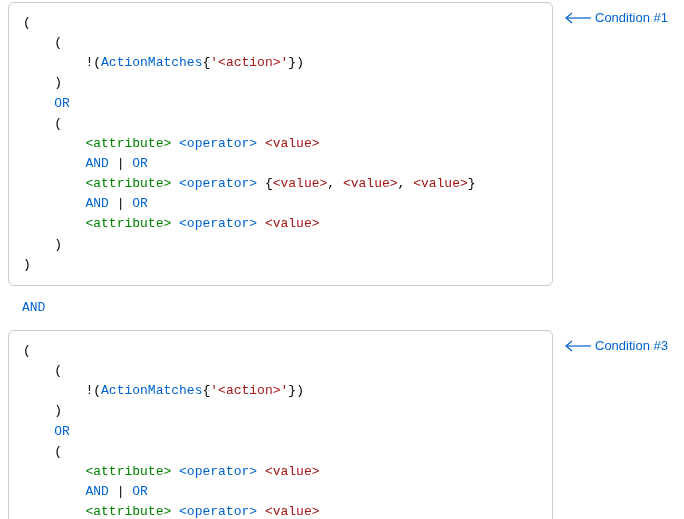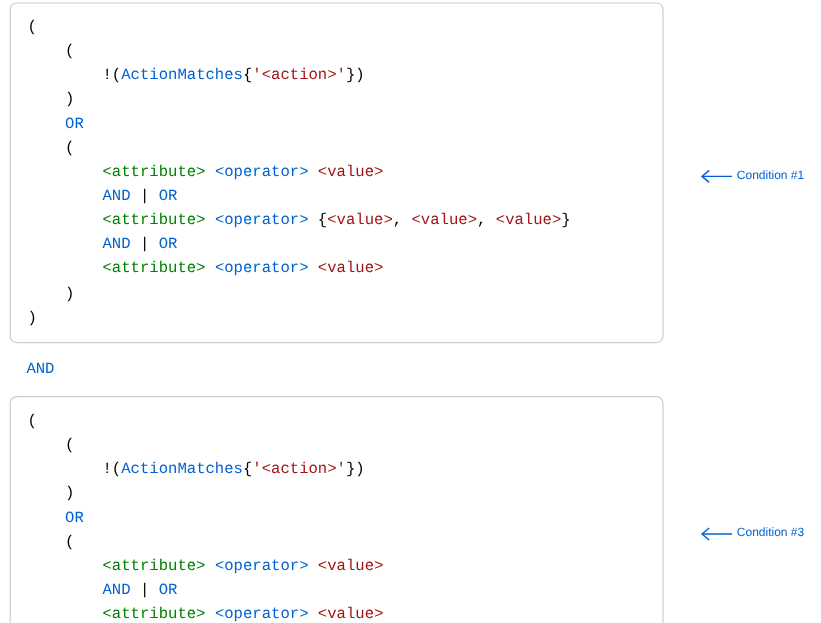--- a/index.html
+++ b/index.html
@@ -14,22 +14,21 @@
     width: 684px;
     height: 519px;
     box-sizing: border-box;
     padding: 2px 8px 8px 8px;
     color: #000;
     position: relative;
   }
 
   .stage {
     display: flex;
-    align-items: center;
-    gap: 19px;
+    align-items: flex-start;
   }
 
   .code-box {
     border: 1px solid #ccc;
     border-radius: 6px;
     background: #fff;
     padding: 10px 14px 10px 14px;
     width: 545px;
     box-sizing: border-box;
     white-space: pre;
@@ -50,21 +49,21 @@
 
   
   .annot {
     display: flex;
     align-items: center;
     margin-left: 10px;
     margin-top: 6px;
     flex: 0 0 auto;
     font-family: "Segoe UI", Arial, sans-serif;
     color: #0062d1;
-    font-size: 10px;
+    font-size: 13px;
   }
   .annot svg {
     width: 28px;
     height: 12px;
     flex: 0 0 auto;
   }
   .annot-text {
     margin-left: 4px;
     white-space: nowrap;
   }

